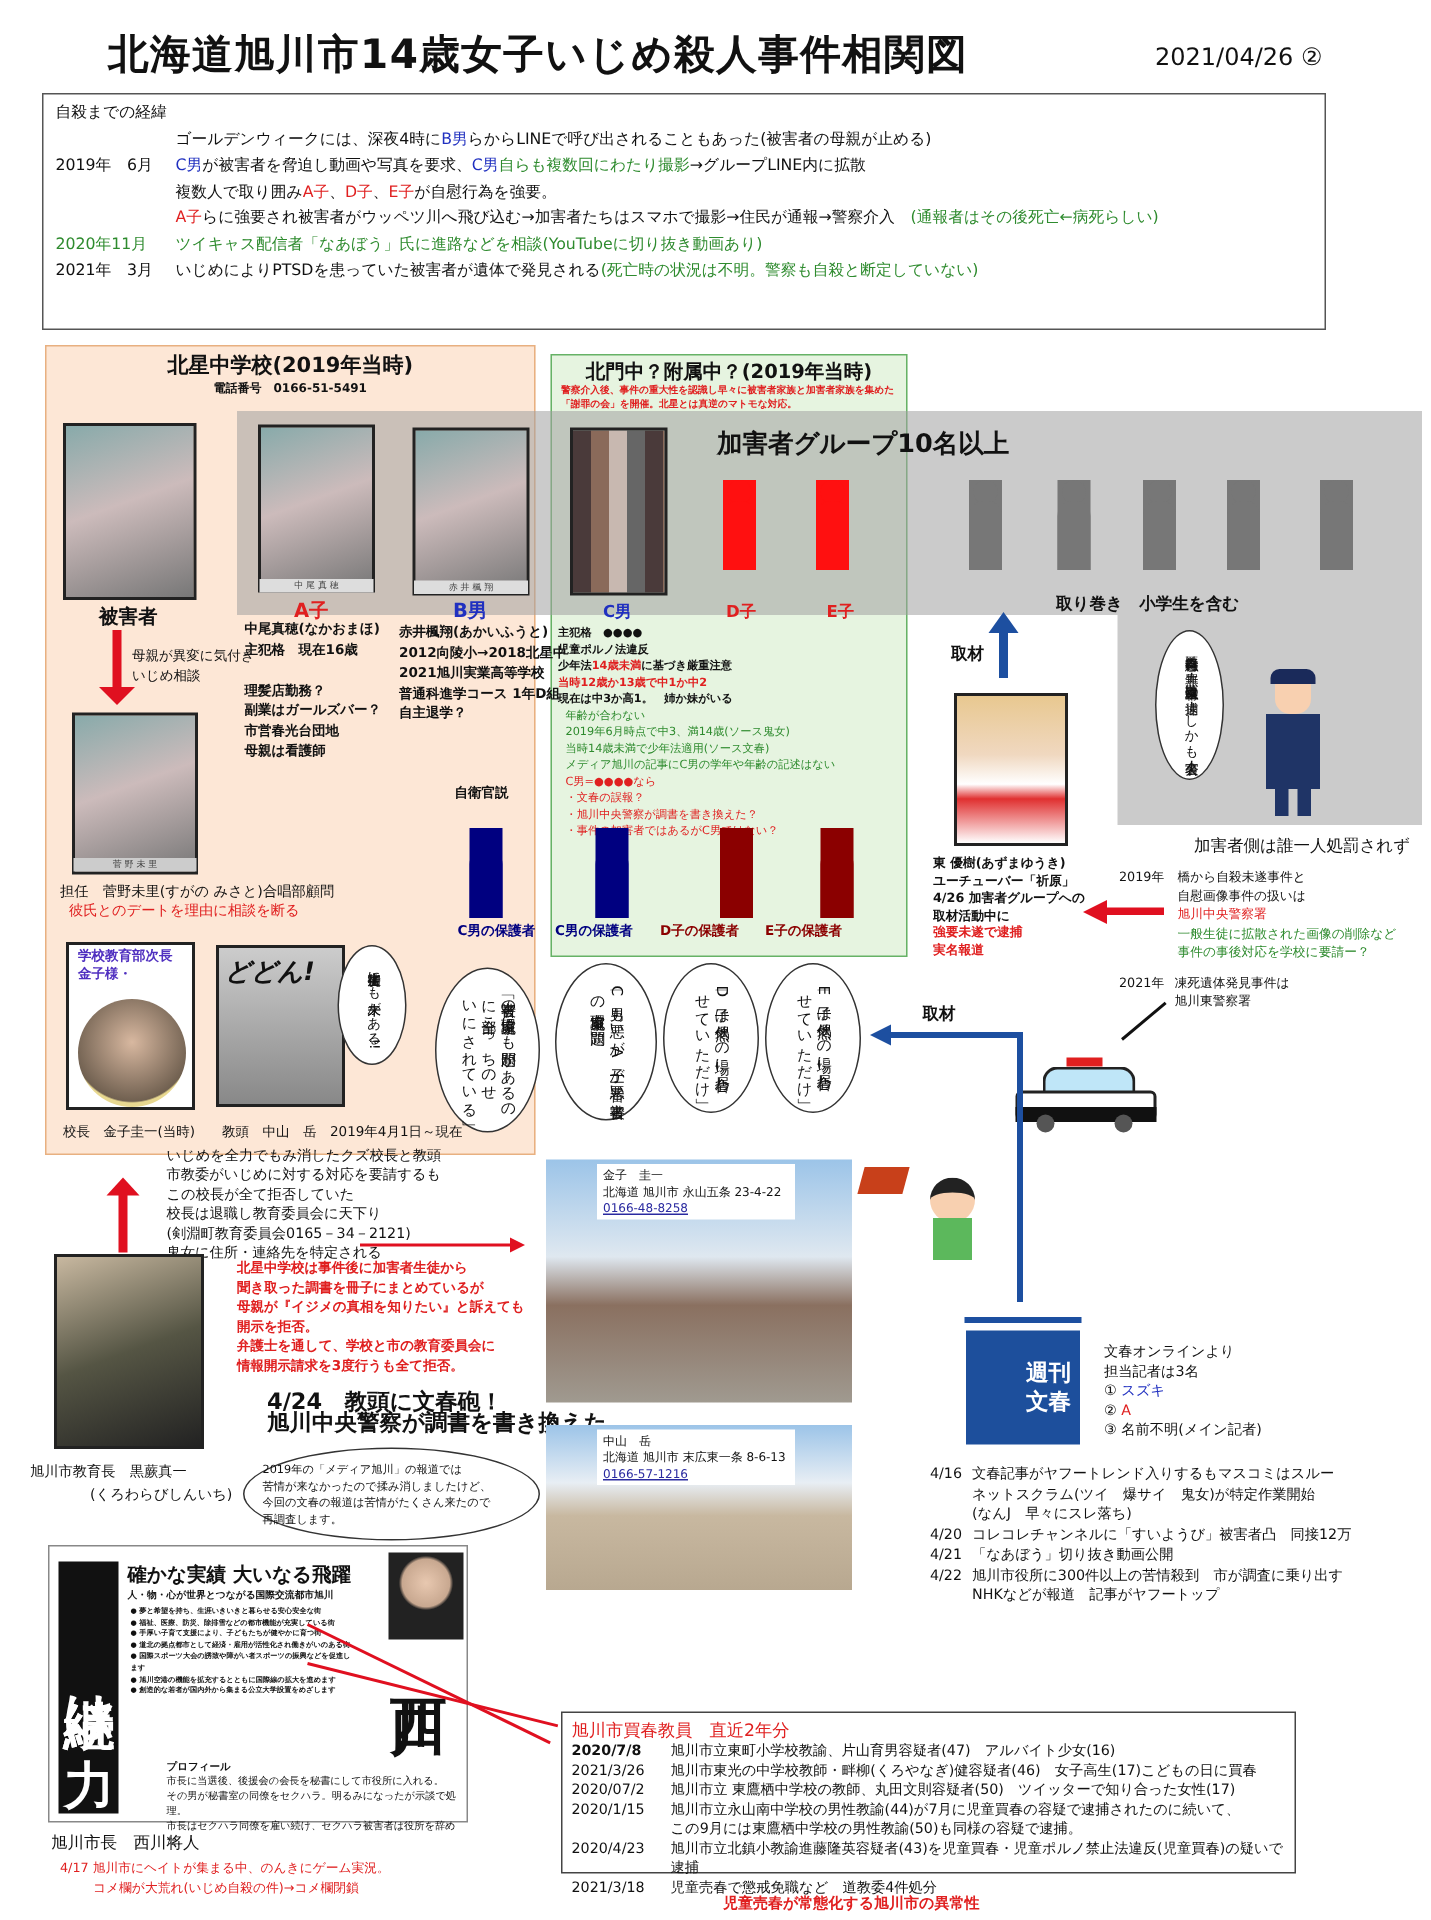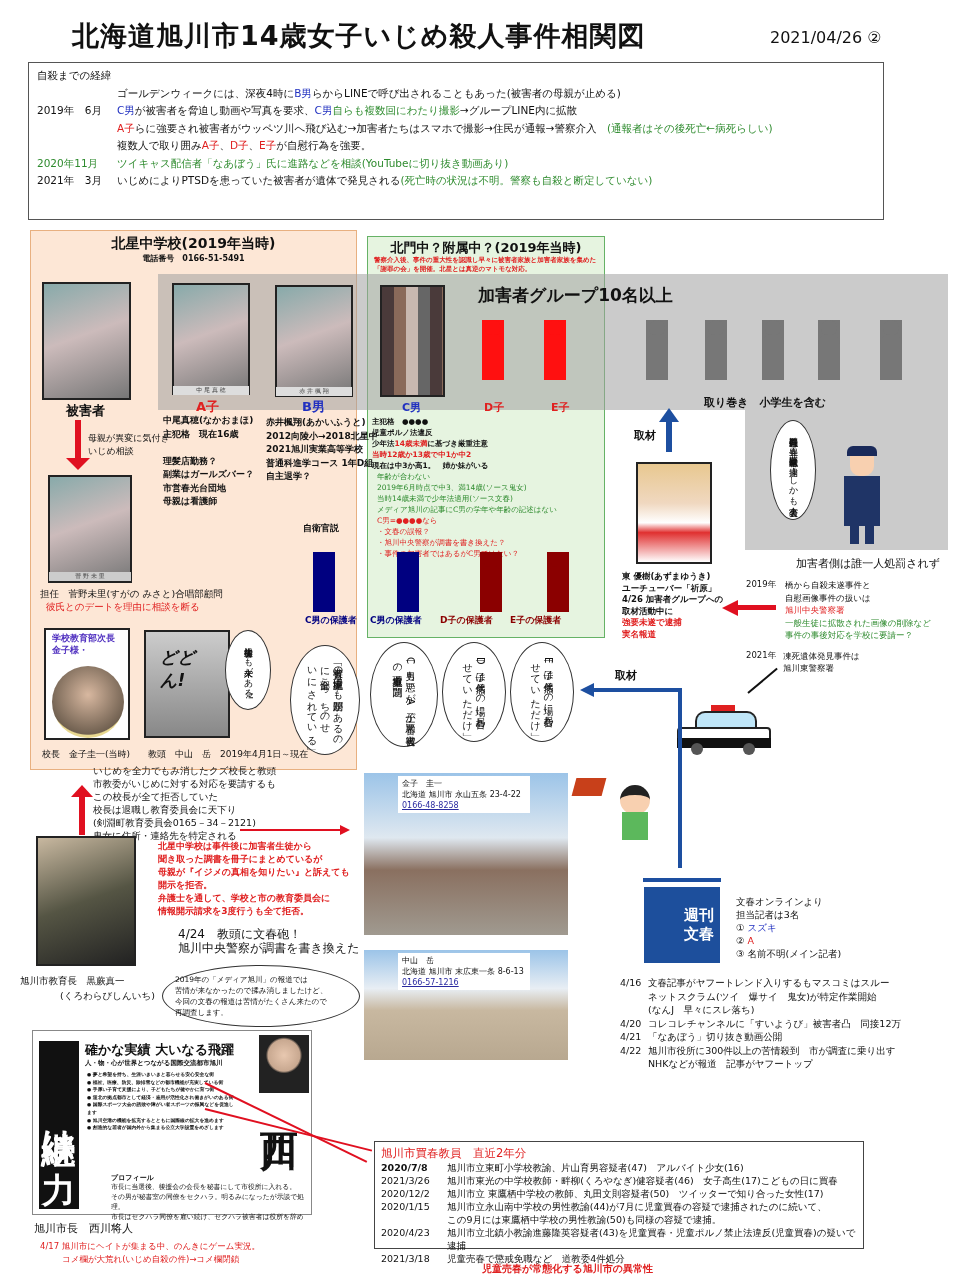--- a/index.html
+++ b/index.html
@@ -49,25 +49,25 @@
       <div class="tl-row">
         <span class="tl-date"></span>
         <span><span>ゴールデンウィークには、深夜4時に</span><span class="blue">B男</span><span>らからLINEで呼び出されることもあった(被害者の母親が止める)</span></span>
       </div>
       <div class="tl-row">
         <span class="tl-date">2019年　6月</span>
         <span><span class="blue">C男</span><span>が被害者を脅迫し動画や写真を要求、</span><span class="blue">C男</span><span class="green">自らも複数回にわたり撮影</span><span>→グループLINE内に拡散</span></span>
       </div>
       <div class="tl-row">
         <span class="tl-date"></span>
+        <span><span>複数人で取り囲み</span><span class="red">A子</span><span>、</span><span class="red">D子</span><span>、</span><span class="red">E子</span><span>が自慰行為を強要。</span></span>
+      </div>
+      <div class="tl-row">
+        <span class="tl-date"></span>
         <span><span class="red">A子</span><span>らに強要され被害者がウッペツ川へ飛び込む→加害者たちはスマホで撮影→住民が通報→警察介入　</span><span class="green">(通報者はその後死亡←病死らしい)</span></span>
-      </div>
-      <div class="tl-row">
-        <span class="tl-date"></span>
-        <span><span>複数人で取り囲み</span><span class="red">A子</span><span>、</span><span class="red">D子</span><span>、</span><span class="red">E子</span><span>が自慰行為を強要。</span></span>
       </div>
       <div class="tl-row">
         <span class="tl-date"></span>
       </div>
       <div class="tl-row">
         <span class="tl-date green">2020年11月</span>
         <span><span class="green">ツイキャス配信者「なあぼう」氏に進路などを相談(YouTubeに切り抜き動画あり)</span></span>
       </div>
       <div class="tl-row">
         <span class="tl-date">2021年　3月</span>
@@ -204,48 +204,48 @@
 <div class="abs" style="left:44px;top:628px;width:86px;height:112px;border:2px solid #222;background:#fff;">
   <div style="color:#5030c0;font-size:9px;font-weight:bold;padding:2px 6px;line-height:12px;">
     <div>学校教育部次長</div>
     <div>金子様・</div>
   </div>
   <div style="position:absolute;left:6px;top:36px;width:72px;height:72px;border-radius:50%;background:radial-gradient(circle at 50% 40%,#d8b8a0,#706050 70%,#e8d890 72%);"></div>
 </div>
 <div class="abs" style="left:42px;top:748px;font-size:9px;">校長　金子圭一(当時)</div>
 
 <div class="abs" style="left:144px;top:630px;width:86px;height:108px;border:2px solid #222;background:linear-gradient(180deg,#ccc,#888);">
-  <div style="font-size:17px;font-weight:bold;font-style:italic;padding:14px;">どどん!</div>
+  <div style="font-size:17px;font-weight:bold;font-style:italic;padding:4px;">どどん!</div>
 </div>
 <div class="abs bubble" style="left:225px;top:630px;width:46px;height:80px;font-size:9px;padding:6px 4px;">加害者生徒にも未来がある!!</div>
 <div class="abs" style="left:148px;top:748px;font-size:9px;">教頭　中山　岳　2019年4月1日～現在</div>
 
 <div class="abs arrow-v-red" style="left:79px;top:795px;height:40px;"></div>
 <div class="abs" style="left:71px;top:785px;width:0;height:0;border-left:11px solid transparent;border-right:11px solid transparent;border-bottom:12px solid #e01020;"></div>
-<div class="abs" id="coverup" style="left:93px;top:764px;font-size:9.5px;line-height:13px;">
+<div class="abs" id="coverup" style="left:111px;top:764px;font-size:9.5px;line-height:13px;">
     <div>いじめを全力でもみ消したクズ校長と教頭</div>
     <div>市教委がいじめに対する対応を要請するも</div>
     <div>この校長が全て拒否していた</div>
     <div>校長は退職し教育委員会に天下り</div>
     <div>(剣淵町教育委員会0165－34－2121)</div>
     <div>鬼女に住所・連絡先を特定される</div>
   </div>
 <div class="abs" style="left:240px;top:829px;width:100px;height:2px;background:#e01020;"></div>
 <div class="abs" style="left:340px;top:825px;width:0;height:0;border-top:5px solid transparent;border-bottom:5px solid transparent;border-left:10px solid #e01020;"></div>
 
 <div class="abs photo" style="left:36px;top:836px;width:100px;height:130px;background:linear-gradient(160deg,#c8b8a0,#554,#222);"></div>
 <div class="abs red" id="rednote" style="left:158px;top:840px;font-size:9px;line-height:13px;font-weight:bold;">
     <div>北星中学校は事件後に加害者生徒から</div>
     <div>聞き取った調書を冊子にまとめているが</div>
     <div>母親が『イジメの真相を知りたい』と訴えても</div>
     <div>開示を拒否。</div>
     <div>弁護士を通して、学校と市の教育委員会に</div>
     <div>情報開示請求を3度行うも全て拒否。</div>
   </div>
-<div class="abs" style="left:178px;top:927px;font-size:12px;line-height:14px;font-weight:normal;">
+<div class="abs" style="left:178px;top:927px;font-size:15px;line-height:14px;font-weight:bold;">
   <div>4/24　教頭に文春砲！</div>
   <div>旭川中央警察が調書を書き換えた</div>
 </div>
 <div class="abs" style="left:20px;top:975px;font-size:9.5px;">旭川市教育長　黒蕨真一</div>
 <div class="abs" style="left:60px;top:990px;font-size:9.5px;">(くろわらびしんいち)</div>
 <div class="abs" style="left:162px;top:965px;width:198px;height:62px;border:1px solid #333;border-radius:50%;font-size:7.5px;line-height:11px;padding:8px 12px;background:#fff;">
   <div>2019年の「メディア旭川」の報道では</div>
   <div>苦情が来なかったので揉み消しましたけど、</div>
   <div>今回の文春の報道は苦情がたくさん来たので</div>
   <div>再調査します。</div>
@@ -397,21 +397,21 @@
   <div id="buyrows">
       <div style="display: flex;">
         <span style="width: 66px; flex-shrink: 0; font-weight: bold;">2020/7/8</span>
         <span>旭川市立東町小学校教諭、片山育男容疑者(47)　アルバイト少女(16)</span>
       </div>
       <div style="display: flex;">
         <span style="width: 66px; flex-shrink: 0;">2021/3/26</span>
         <span>旭川市東光の中学校教師・畔柳(くろやなぎ)健容疑者(46)　女子高生(17)こどもの日に買春</span>
       </div>
       <div style="display: flex;">
-        <span style="width: 66px; flex-shrink: 0;">2020/12/2</span>
+        <span style="width: 66px; flex-shrink: 0;">2020/07/2</span>
         <span>旭川市立 東鷹栖中学校の教師、丸田文則容疑者(50)　ツイッターで知り合った女性(17)</span>
       </div>
       <div style="display: flex;">
         <span style="width: 66px; flex-shrink: 0;">2020/1/15</span>
         <span>旭川市立永山南中学校の男性教諭(44)が7月に児童買春の容疑で逮捕されたのに続いて、</span>
       </div>
       <div style="display: flex;">
         <span style="width: 66px; flex-shrink: 0;"></span>
         <span>この9月には東鷹栖中学校の男性教諭(50)も同様の容疑で逮捕。</span>
       </div>

